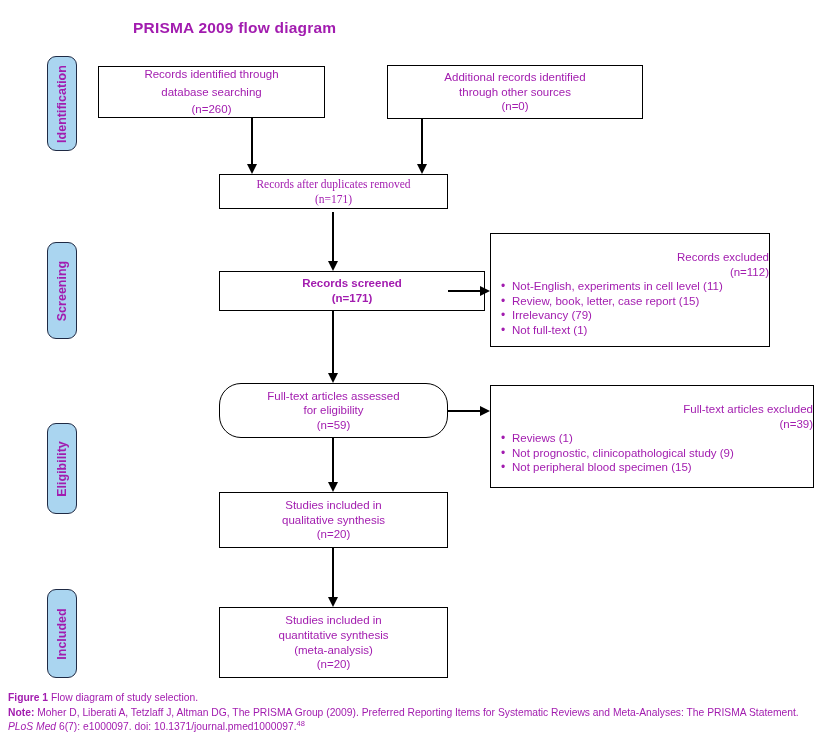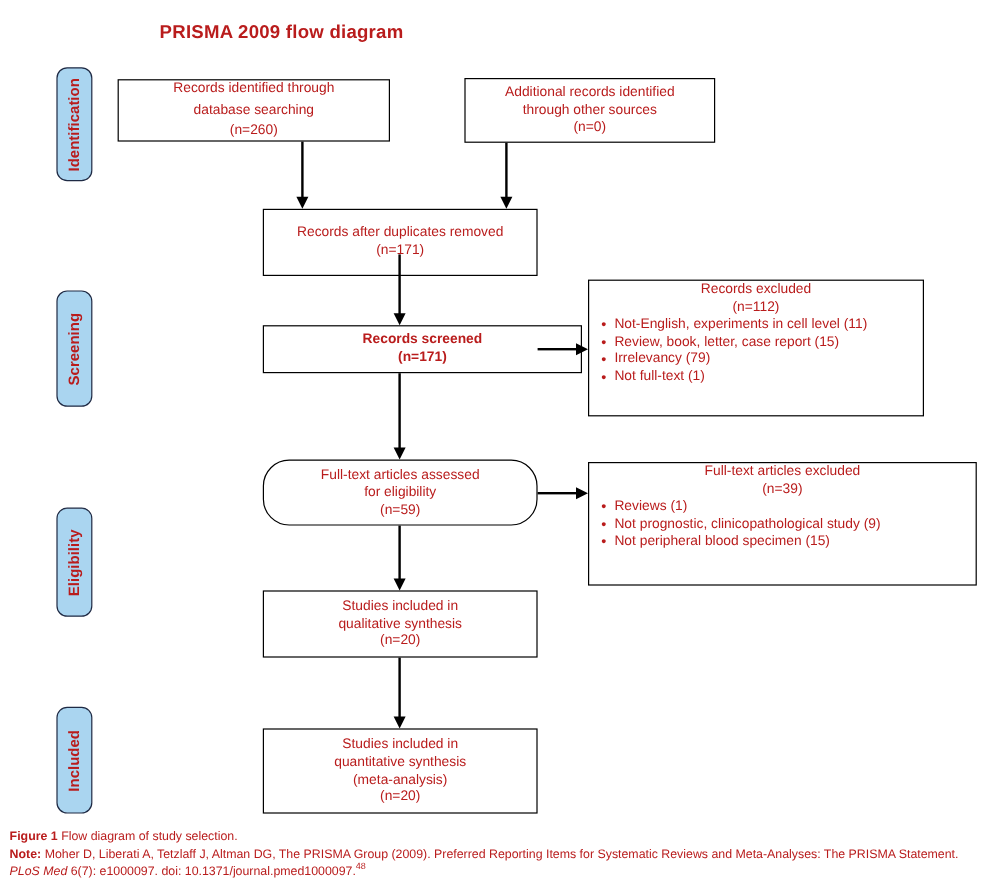--- a/index.html
+++ b/index.html
@@ -2,21 +2,21 @@
 <html style="--stage-fill: #aad5f0; --stage-border: #1f2a44; --box-border: #000000;"><head>
 <meta charset="utf-8">
 <style>
   html, body { margin: 0; padding: 0; background: #ffffff; }
   .canvas {
     position: relative;
     width: 818px;
     height: 743px;
     background: #ffffff;
     font-family: "Liberation Sans", sans-serif;
-    color: #b91c1c;
+    color: #a21caf;
     overflow: hidden;
   }
   .title {
     position: absolute;
     left: 133px;
     top: 19px;
     margin: 0;
     font-size: 15.5px;
     font-weight: bold;
     letter-spacing: 0.2px;
@@ -48,21 +48,22 @@
     flex-direction: column;
     align-items: center;
     justify-content: center;
     text-align: center;
     font-size: 11.5px;
     line-height: 14.6px;
     box-sizing: border-box;
   }
   .fbox.bullets-box {
     justify-content: flex-start;
-    padding-top: 0;
+    padding-top: 16px;
+    align-items: flex-end;
   }
   .fbox ul {
     list-style: none;
     margin: 0;
     padding: 0 4px 0 10px;
     text-align: left;
     align-self: flex-start;
     width: calc(100% - 14px);
   }
   .fbox ul li {
@@ -134,27 +135,27 @@
   <div class="stage" style="top:589px;height:87px;">
     <span>Included</span>
   </div>
 
   <div class="fbox" style="left:98px;top:66px;width:227px;height:52px;justify-content:space-between;">
     <div>Records identified through</div>
     <div>database searching</div>
     <div>(n=260)</div>
   </div>
 
-  <div class="fbox" style="left:387px;top:65px;width:209px;height:54px;">
+  <div class="fbox" style="left:387px;top:65px;width:256px;height:54px;">
     <div>Additional records identified</div>
     <div>through other sources</div>
     <div>(n=0)</div>
   </div>
 
-  <div class="fbox" style="left:219px;top:174px;width:229px;height:56px;">
+  <div class="fbox" style="left:219px;top:174px;width:229px;height:35px;font-family:Liberation Serif, serif;">
     <div>Records after duplicates removed</div>
     <div>(n=171)</div>
   </div>
 
   <div class="fbox" style="left:219px;top:271px;width:266px;height:40px;font-weight:bold;">
     <div>Records screened</div>
     <div>(n=171)</div>
   </div>
 
   <div class="fbox bullets-box" style="left:490px;top:233px;width:280px;height:114px;">

